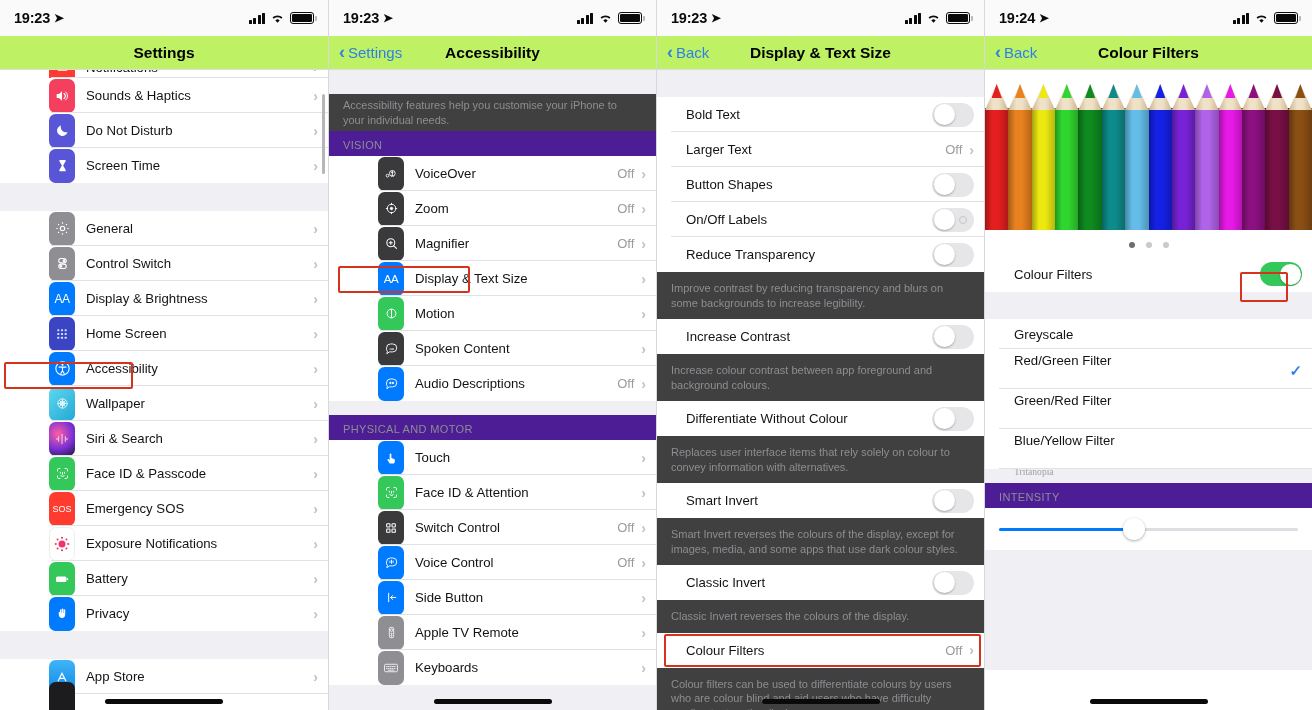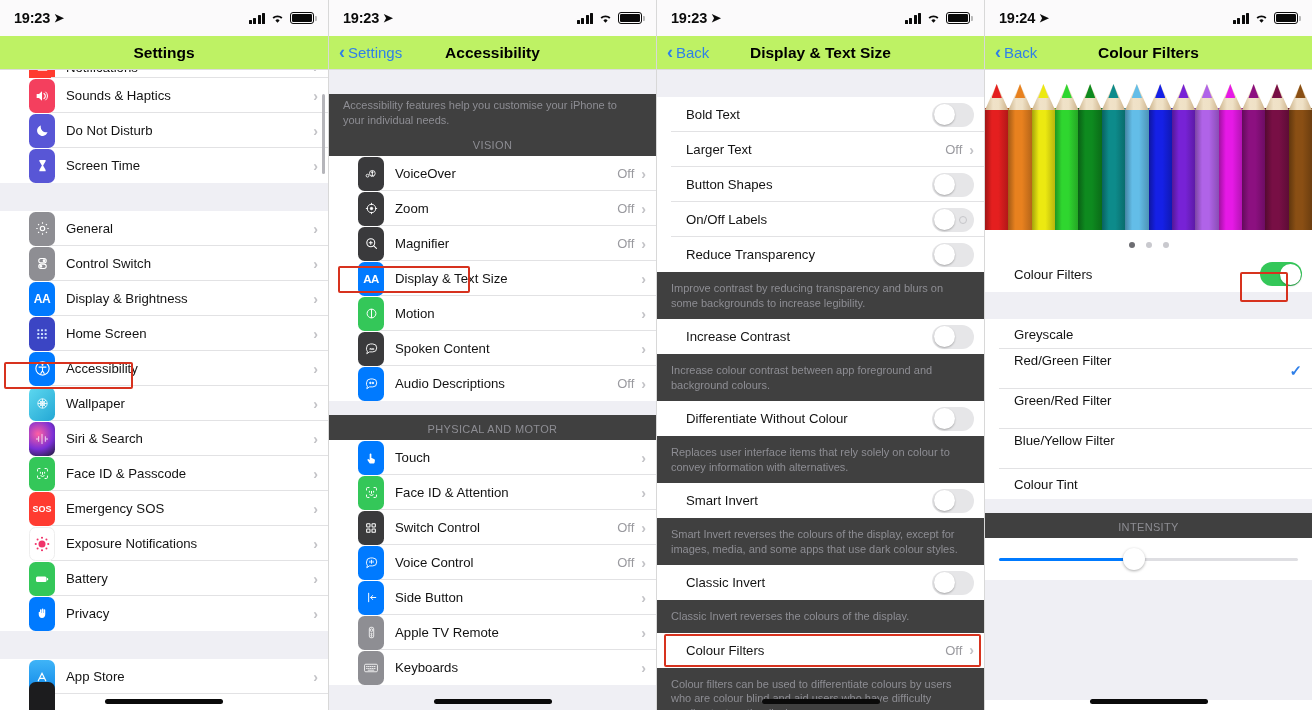--- a/index.html
+++ b/index.html
@@ -89,28 +89,28 @@
   .row.no-icon .sep { left: 14px; }
   .row-label { font-size: 13.2px; color: #131313; }
   .row-right { margin-left: auto; display: flex; align-items: center; gap: 7px; }
   .row-value { font-size: 13px; color: #9a9a9f; }
   .chev { color: #c2c2c6; font-size: 14px; font-weight: 600; line-height: 1; }
 
   .ico {
     width: 26px; height: 34px; border-radius: 6.5px;
     margin-right: 11px; flex: 0 0 26px;
     display: flex; align-items: center; justify-content: center;
-    color: #fff; font-size: 11px; font-weight: bold;
-    overflow: hidden; position: relative;
+    color: #fff; font-size: 11px; font-weight: normal;
+    overflow: hidden; position: relative; margin-left: 20px;
   }
   .ico svg { display:block; }
 
   .sect-hdr {
     font-size: 11px; color: #8d8d93; letter-spacing: .35px;
-    padding: 8px 14px 5px 14px; background: #404040; text-align: center;
+    padding: 8px 14px 5px 14px; background: #4c1d95;
   }
   .blurb {
     font-size: 11px; color: #8d8d93; line-height: 1.32;
     padding: 9px 16px 9px 14px; background: #404040;
   }
 
   
   .toggle {
     width: 42px; height: 24px; border-radius: 13px;
     background: #e6e6e8; position: relative; flex: 0 0 42px;
@@ -992,23 +992,20 @@
     </div>
 
     <div class="row no-icon two-line">
       <div style="display:flex;flex-direction:column;">
         <span class="row-label">Blue/Yellow Filter</span>
         <span class="sub">Tritanopia</span>
       </div>
       <div class="sep"></div>
     </div>
 
-    <div class="row no-icon" style="height:30px;">
-      <span class="row-label">Colour Tint</span>
-    </div>
 
     <div class="grp-gap" style="height:14px;"></div>
     <div class="sect-hdr">INTENSITY</div>
 
     <div class="slider-row">
       <div class="track">
         <div class="fill" id="slider-fill" style="width: 45%; background: rgb(0, 122, 255);"></div>
         <div class="knob" id="slider-knob" style="left: 45%;"></div>
       </div>
     </div>

